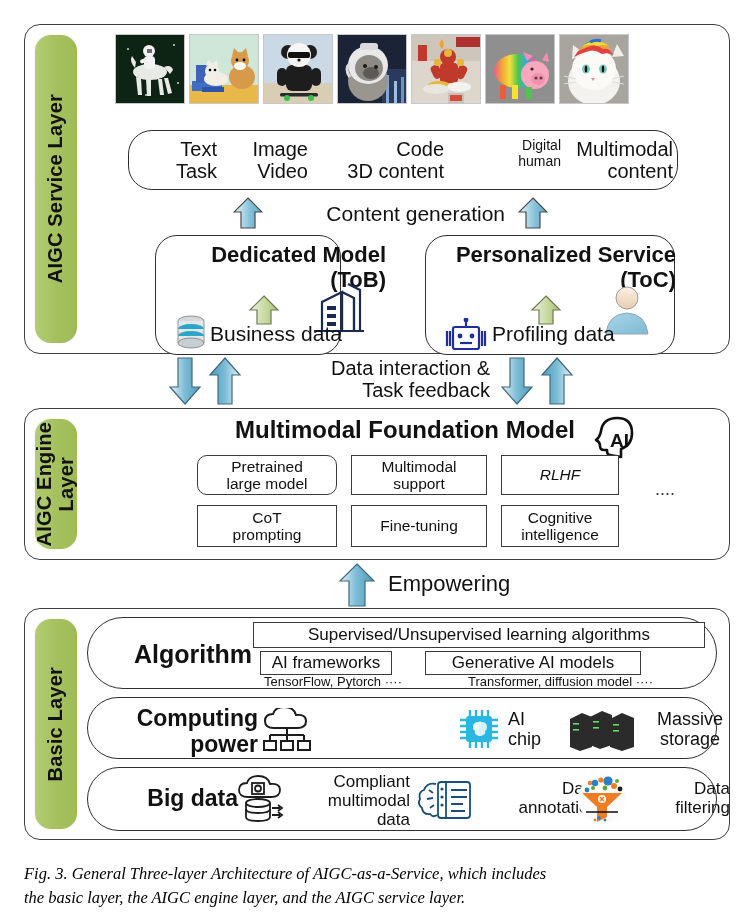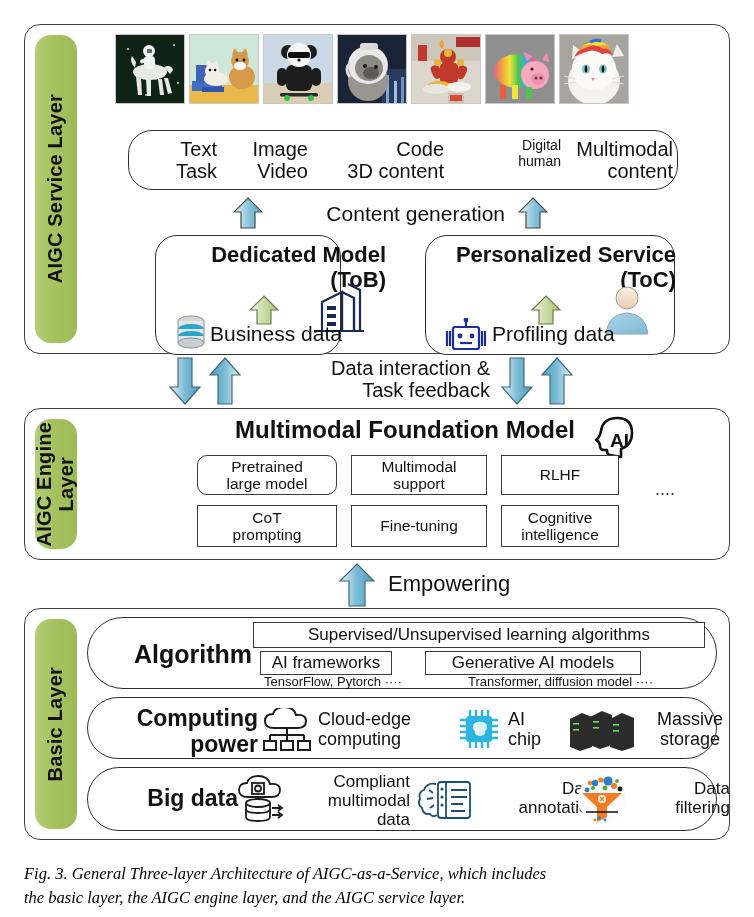--- a/index.html
+++ b/index.html
@@ -467,21 +467,21 @@
       <svg width="48" height="44" viewBox="0 0 48 44">
         <path d="M30 42 L30 34 q11 -4 11 -16 q0 -15 -15 -15 q-14 0 -16 13 q-1 6 -5 9 q4 2 4 6 q0 4 4 4 l3 0 q0 5 3 5 z" fill="none" stroke="#111" stroke-width="2.6" stroke-linejoin="round"></path>
         <text x="19" y="32" font-family="'Liberation Sans',sans-serif" font-size="19" font-weight="bold" fill="#111">AI</text>
       </svg>
     </div>
 
     <div class="sq" style="left:172px; top:46px; width:140px; height:40px; white-space:pre-line;border-radius:10px;">Pretrained
 large model</div>
     <div class="sq" style="left:326px; top:46px; width:136px; height:40px; white-space:pre-line;">Multimodal
 support</div>
-    <div class="sq" style="left:476px; top:46px; width:118px; height:40px; white-space:pre-line;">RLHF</div>
+    <div class="sq" style="left:476px; top:46px; width:118px; height:40px; white-space:pre-line;font-style:italic;">RLHF</div>
 
     <div class="sq" style="left:326px; top:96px; width:136px; height:42px; white-space:pre-line;">Fine-tuning</div>
     <div class="sq" style="left:172px; top:96px; width:140px; height:42px; white-space:pre-line;">CoT
 prompting</div>
     <div class="sq" style="left:476px; top:96px; width:118px; height:42px; white-space:pre-line;">Cognitive
 intelligence</div>
 
     <div class="ctext" style="left:604px; top:70px; width:46px; font-size:18px; color:#333;">....</div>
   </div>
 
@@ -523,24 +523,20 @@
         <svg width="56" height="44" viewBox="0 0 56 44">
           <g fill="none" stroke="#1c1c1c" stroke-width="2">
             <path d="M14 20 q-9 0 -9 -7 q0 -7 8 -7 q2 -7 11 -7 q10 0 12 8 q10 -1 10 6 q0 7 -9 7 z"></path>
             <path d="M27 20 L27 27 M10 27 L44 27 M10 27 L10 33 M27 27 L27 33 M44 27 L44 33"></path>
             <rect x="4" y="33" width="12" height="9"></rect>
             <rect x="21" y="33" width="12" height="9"></rect>
             <rect x="38" y="33" width="12" height="9"></rect>
           </g>
         </svg>
       </div>
-      <div class="ctext" style="left:230px; top:11px; width:132px; font-size:18px; text-align:left;">
-        <div>Cloud-edge</div>
-        <div>computing</div>
-      </div>
 
       <div class="arrow" style="left:368px; top:8px;">
         <svg width="48" height="46" viewBox="0 0 48 46">
           <g stroke="#2ab6e0" stroke-width="2.4" fill="none">
             <path d="M14 4 L14 10 M20 4 L20 10 M26 4 L26 10 M32 4 L32 10"></path>
             <path d="M14 36 L14 42 M20 36 L20 42 M26 36 L26 42 M32 36 L32 42"></path>
             <path d="M4 14 L10 14 M4 20 L10 20 M4 26 L10 26 M4 32 L10 32"></path>
             <path d="M36 14 L42 14 M36 20 L42 20 M36 26 L42 26 M36 32 L42 32"></path>
           </g>
           <rect x="10" y="10" width="26" height="26" rx="3" fill="#2ab6e0"></rect>

